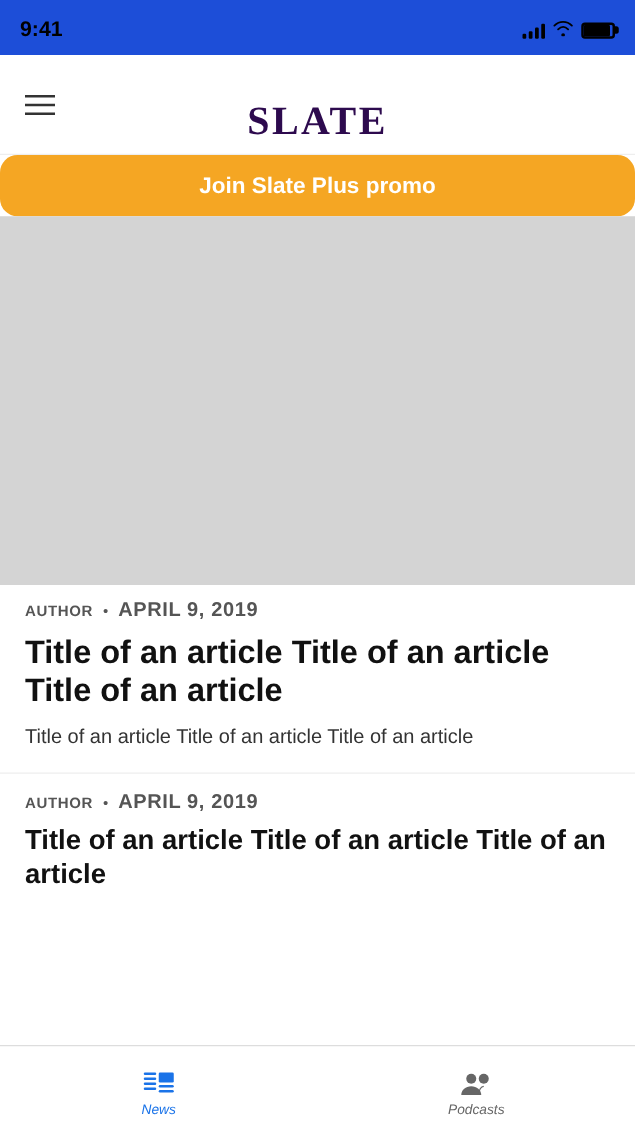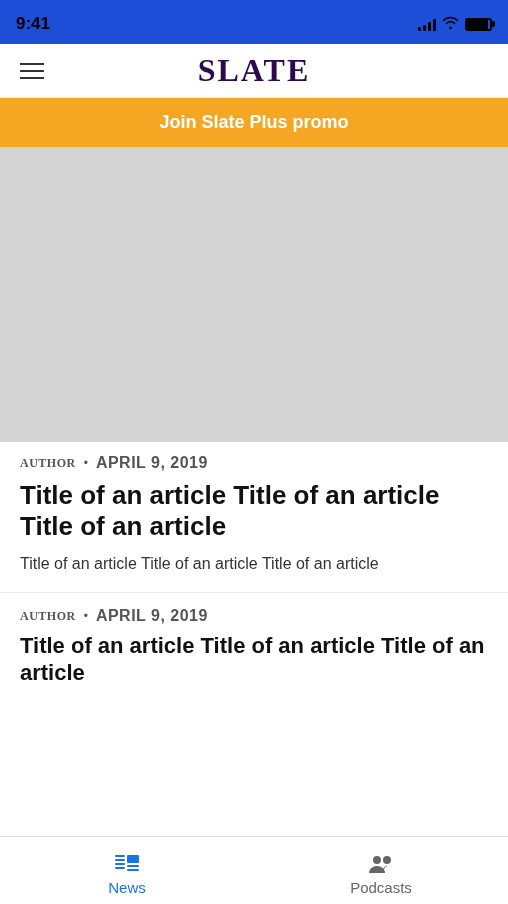--- a/index.html
+++ b/index.html
@@ -104,28 +104,30 @@
       width: 24px;
       height: 2px;
       background: #333;
     }
     .logo {
       font-size: 32px;
       font-weight: 900;
       color: #2d0a4e;
       letter-spacing: 2px;
       font-family: Georgia, serif;
+      margin-top: 26px;
     }
 
     
     .promo-banner {
       background: #f5a623;
       padding: 14px 24px;
       text-align: center;
       cursor: pointer;
+      border-radius: 14px;
     }
     .promo-banner-text {
       color: #fff;
       font-size: 18px;
       font-weight: 700;
     }
 
     
     .hero-image {
       width: 100%;
@@ -144,21 +146,20 @@
       align-items: center;
       gap: 8px;
       margin-bottom: 8px;
     }
     .article-author {
       font-size: 12px;
       font-weight: 700;
       color: #555;
       letter-spacing: 0.5px;
       text-transform: uppercase;
-      font-family: Liberation Serif, serif;
     }
     .article-dot {
       color: #555;
       font-size: 12px;
     }
     .article-date {
       font-size: 16px;
       font-weight: 600;
       color: #555;
       letter-spacing: 0.5px;
@@ -206,22 +207,23 @@
       display: flex;
       flex-direction: column;
       align-items: center;
       justify-content: center;
       gap: 4px;
       cursor: pointer;
       padding-top: 8px;
     }
     .nav-item.active .nav-label { color: #1a73e8; }
     .nav-label {
-      font-size: 15px;
+      font-size: 11px;
       color: #666;
+      font-style: italic;
     }
 
     
     .news-icon-svg {
       width: 26px;
       height: 22px;
     }
     .search-icon-svg {
       width: 22px;
       height: 22px;

